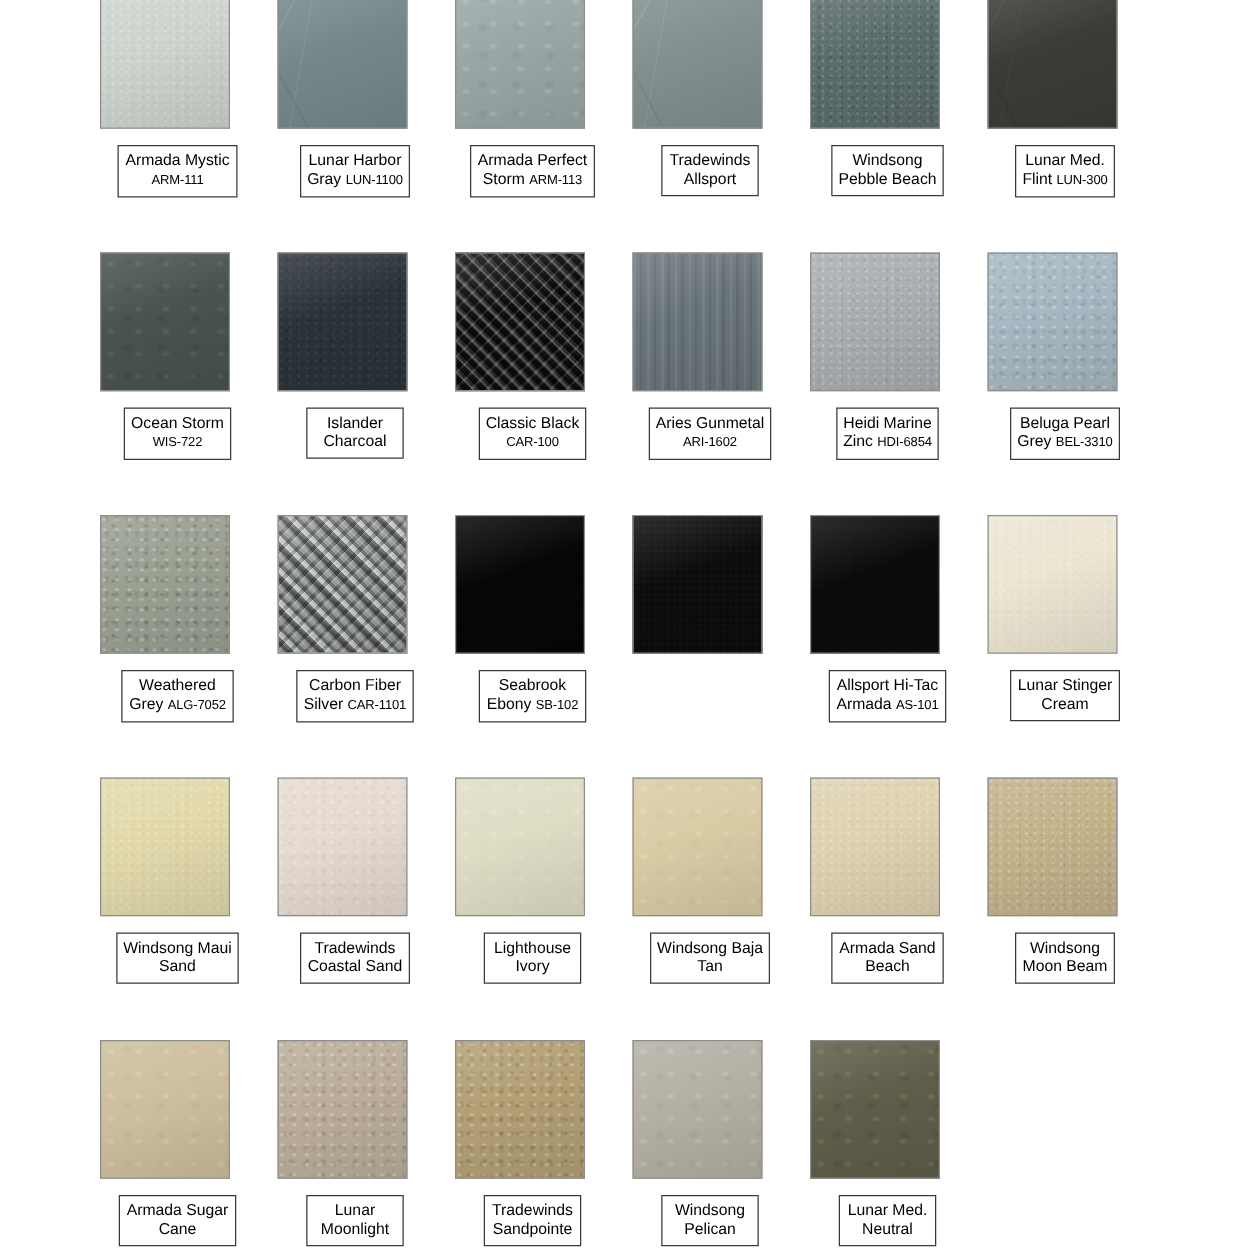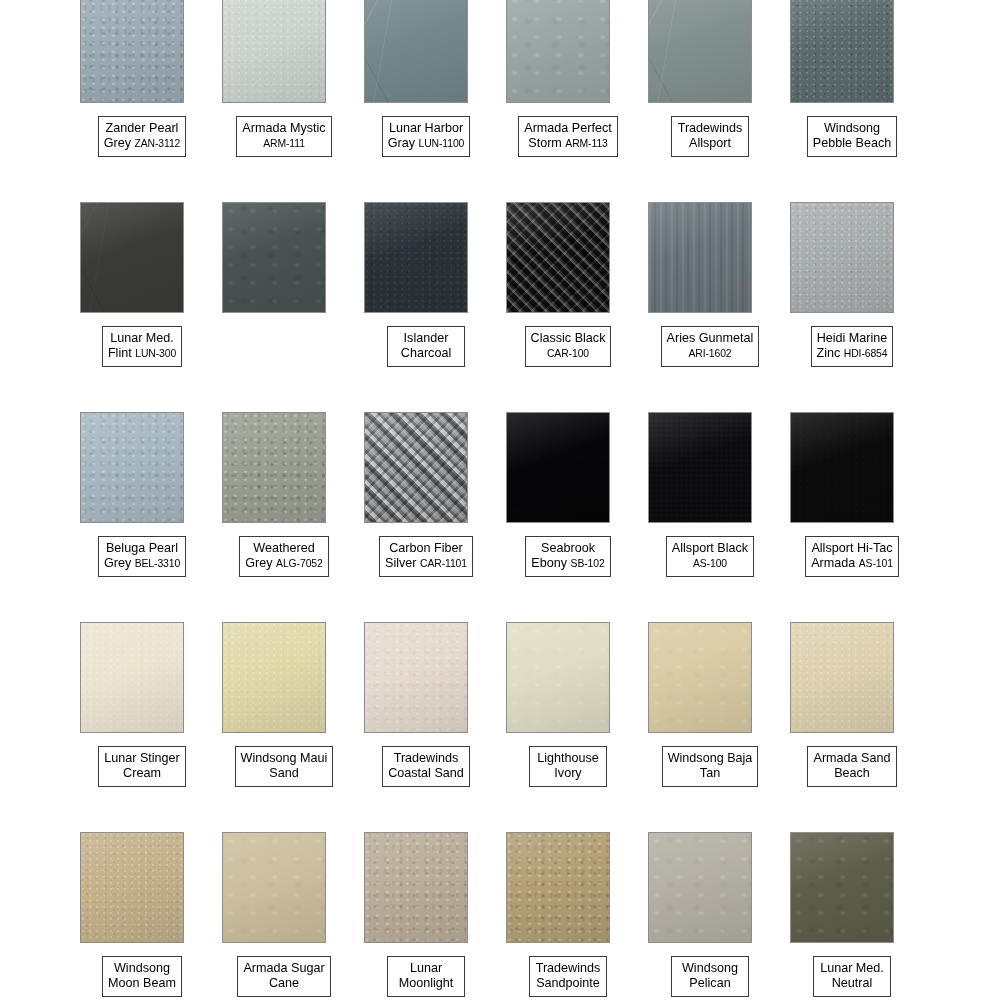--- a/index.html
+++ b/index.html
@@ -168,34 +168,20 @@
     font-size: 10.4px;
     letter-spacing: -.1px;
   }
 </style>
 </head>
 <body>
 
 <div id="swatch-grid">
     <div class="swatch-cell">
       <div class="chip-wrap">
-        <div class="chip" style="background-color: rgb(156, 171, 181);">
-          <div class="tex tex-grain"></div>
-          <div class="chip-sheen"></div>
-        </div>
-      </div>
-      <div class="caption">
-        <div class="caption-box">
-          <span class="cap-line">Zander Pearl</span>
-          <span class="cap-line"><span>Grey</span> <span class="cap-code">ZAN-3112</span></span>
-        </div>
-      </div>
-    </div>
-    <div class="swatch-cell">
-      <div class="chip-wrap">
         <div class="chip" style="background-color: rgb(205, 212, 206);">
           <div class="tex tex-leather"></div>
           <div class="chip-sheen"></div>
         </div>
       </div>
       <div class="caption">
         <div class="caption-box">
           <span class="cap-line">Armada Mystic</span>
           <span class="cap-line"><span class="cap-code">ARM-111</span></span>
         </div>
@@ -271,20 +257,26 @@
         </div>
       </div>
     </div>
     <div class="swatch-cell">
       <div class="chip-wrap">
         <div class="chip" style="background-color: rgb(73, 83, 81);">
           <div class="tex tex-smooth"></div>
           <div class="chip-sheen"></div>
         </div>
       </div>
+      <div class="caption">
+        <div class="caption-box">
+          <span class="cap-line">Ocean Storm</span>
+          <span class="cap-line"><span class="cap-code">WIS-722</span></span>
+        </div>
+      </div>
     </div>
     <div class="swatch-cell">
       <div class="chip-wrap">
         <div class="chip" style="background-color: rgb(44, 51, 56);">
           <div class="tex tex-leather"></div>
           <div class="chip-sheen"></div>
         </div>
       </div>
       <div class="caption">
         <div class="caption-box">
@@ -391,26 +383,20 @@
         </div>
       </div>
     </div>
     <div class="swatch-cell">
       <div class="chip-wrap">
         <div class="chip" style="background-color: rgb(13, 13, 15);">
           <div class="tex tex-perf"></div>
           <div class="chip-sheen"></div>
         </div>
       </div>
-      <div class="caption">
-        <div class="caption-box">
-          <span class="cap-line">Allsport Black</span>
-          <span class="cap-line"><span class="cap-code">AS-100</span></span>
-        </div>
-      </div>
     </div>
     <div class="swatch-cell">
       <div class="chip-wrap">
         <div class="chip" style="background-color: rgb(11, 11, 12);">
           <div class="tex tex-leather"></div>
           <div class="chip-sheen"></div>
         </div>
       </div>
       <div class="caption">
         <div class="caption-box">

